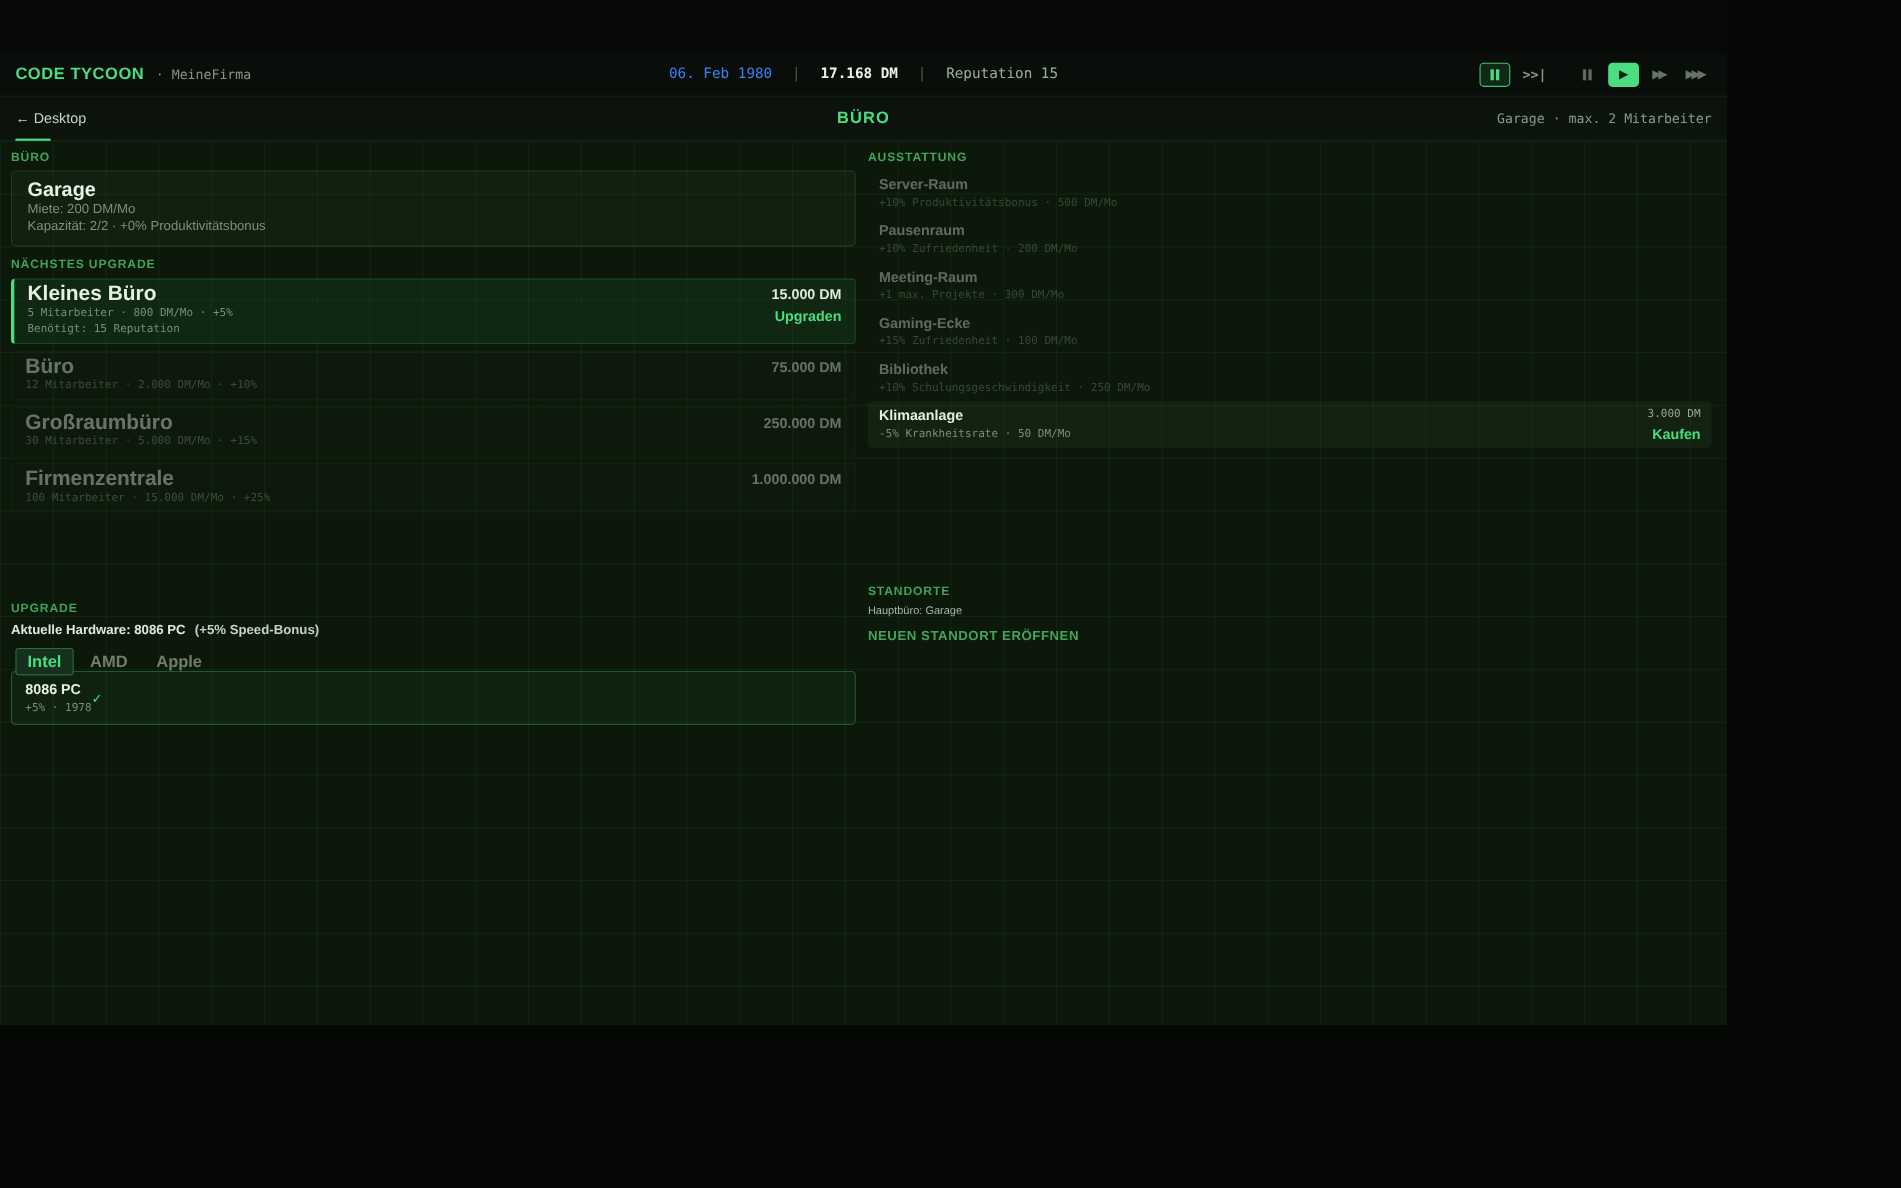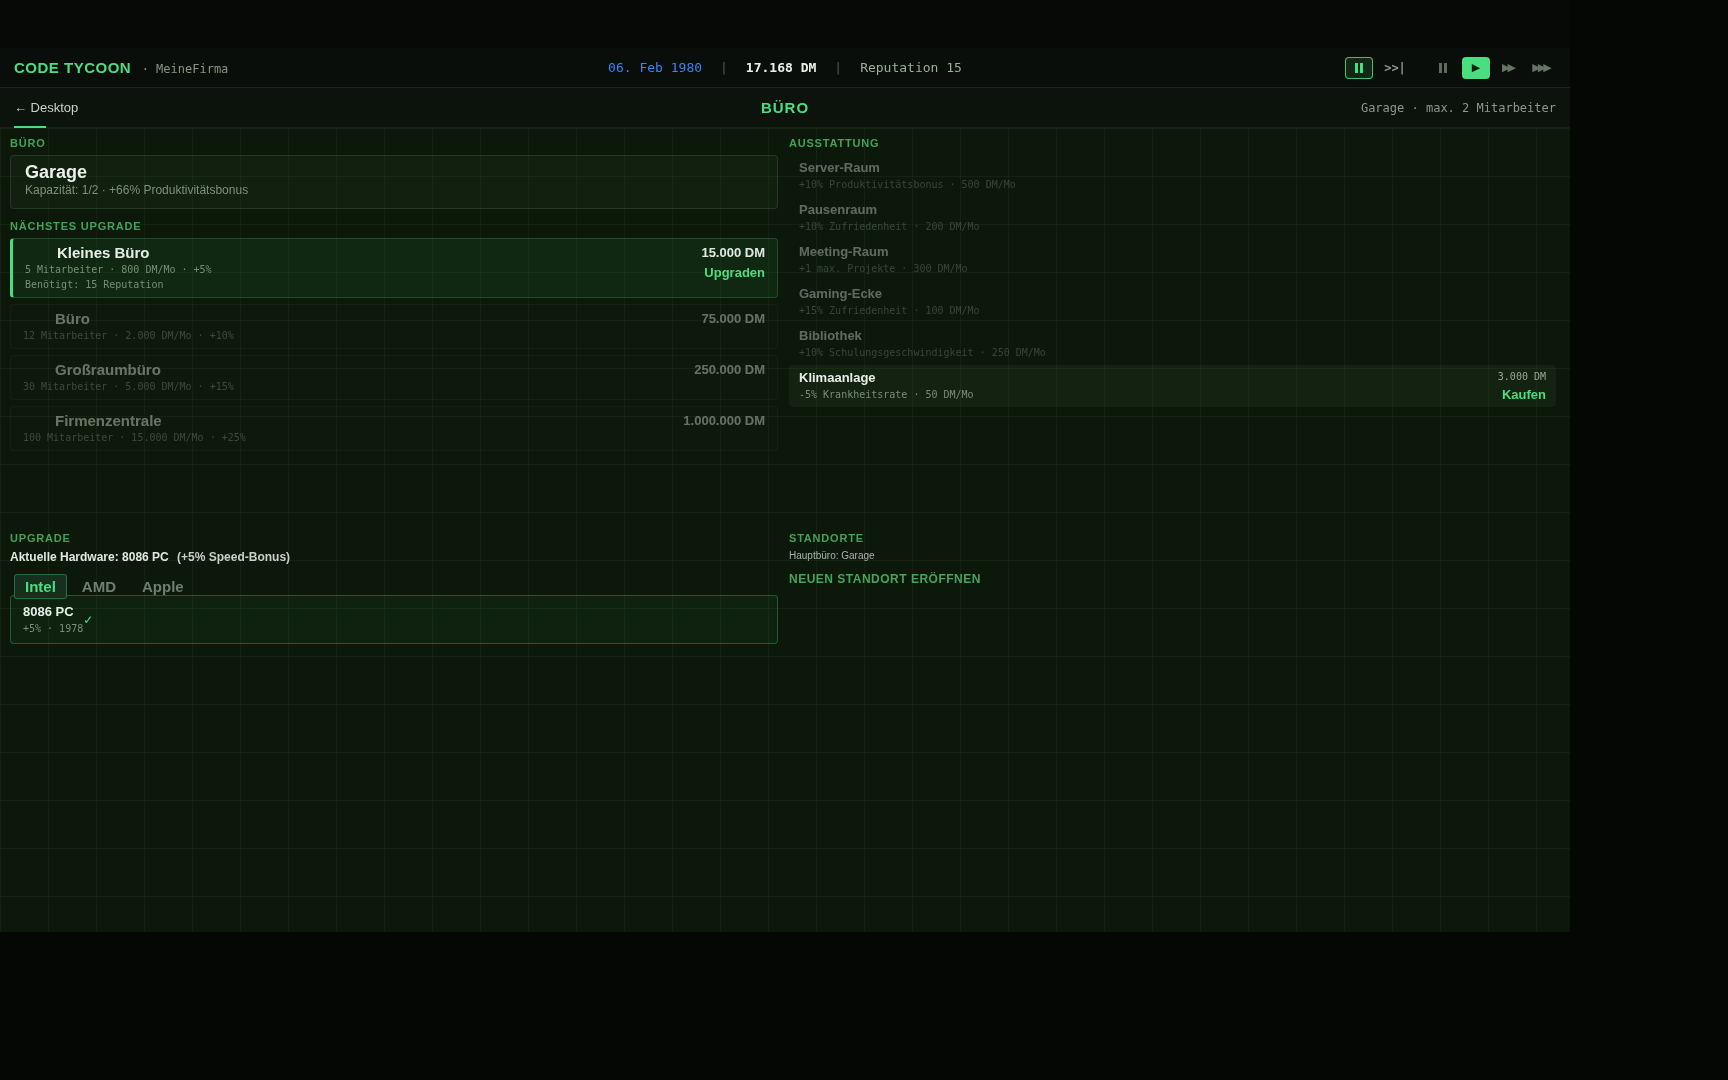--- a/index.html
+++ b/index.html
@@ -84,21 +84,21 @@
   .upgrade-card {
     display: flex; justify-content: space-between; align-items: flex-start;
     background: rgba(190,255,190,0.02); border: 1px solid rgba(140,220,140,0.10);
     border-radius: 4px; padding: 6px 12px; margin-bottom: 6px;
   }
   .upgrade-card.available {
     border-left: 3px solid #4ade80; background: rgba(74,222,128,0.07);
     border-top-color: rgba(74,222,128,0.22); border-right-color: rgba(74,222,128,0.22); border-bottom-color: rgba(74,222,128,0.22);
   }
   .upgrade-card.locked { opacity: 0.42; }
-  .u-name { font-size: 15px; font-weight: bold; color: #e6efe6; line-height: 16px; margin-bottom: 2px; margin-left: 32px; }
+  .u-name { font-size: 19px; font-weight: bold; color: #e6efe6; line-height: 16px; margin-bottom: 2px; }
   .u-details, .u-req { font-size: 10px; font-family: "DejaVu Sans Mono", monospace; color: #7a8d7a; line-height: 13px; }
   .u-req { margin-top: 2px; }
   .u-right { text-align: right; }
   .u-price { font-size: 13px; font-weight: bold; color: #e0eae0; line-height: 16px; }
   .u-action { display: block; margin-left: auto; margin-top: 4px; color: #4ade80; font-weight: bold; font-size: 13px; }
 
   
   .hw-section { margin-top: 80px; }
   .hw-current { font-size: 12px; font-weight: bold; color: #dfe9df; margin-bottom: 10px; }
   .hw-bonus { margin-left: 5px; color: #c4d2c4; }
@@ -178,21 +178,22 @@
     <div class="tab-indicator"></div>
   </div>
 
   <main class="main">
 
     <section class="col-left">
       <div class="section-label">BÜRO</div>
 
       <div class="office-card">
         <div class="office-name">Garage</div>
-        <div class="office-meta">Kapazität: 1/2 · +66% Produktivitätsbonus</div>
+        <div class="office-meta">Miete: 200 DM/Mo</div>
+        <div class="office-meta">Kapazität: 2/2 · +0% Produktivitätsbonus</div>
       </div>
 
       <div class="section-label">NÄCHSTES UPGRADE</div>
 
       <div class="upgrade-card available">
         <div class="u-left">
           <div class="u-name">Kleines Büro</div>
           <div class="u-details">5 Mitarbeiter · 800 DM/Mo · +5%</div>
           <div class="u-req">Benötigt: 15 Reputation</div>
         </div>

